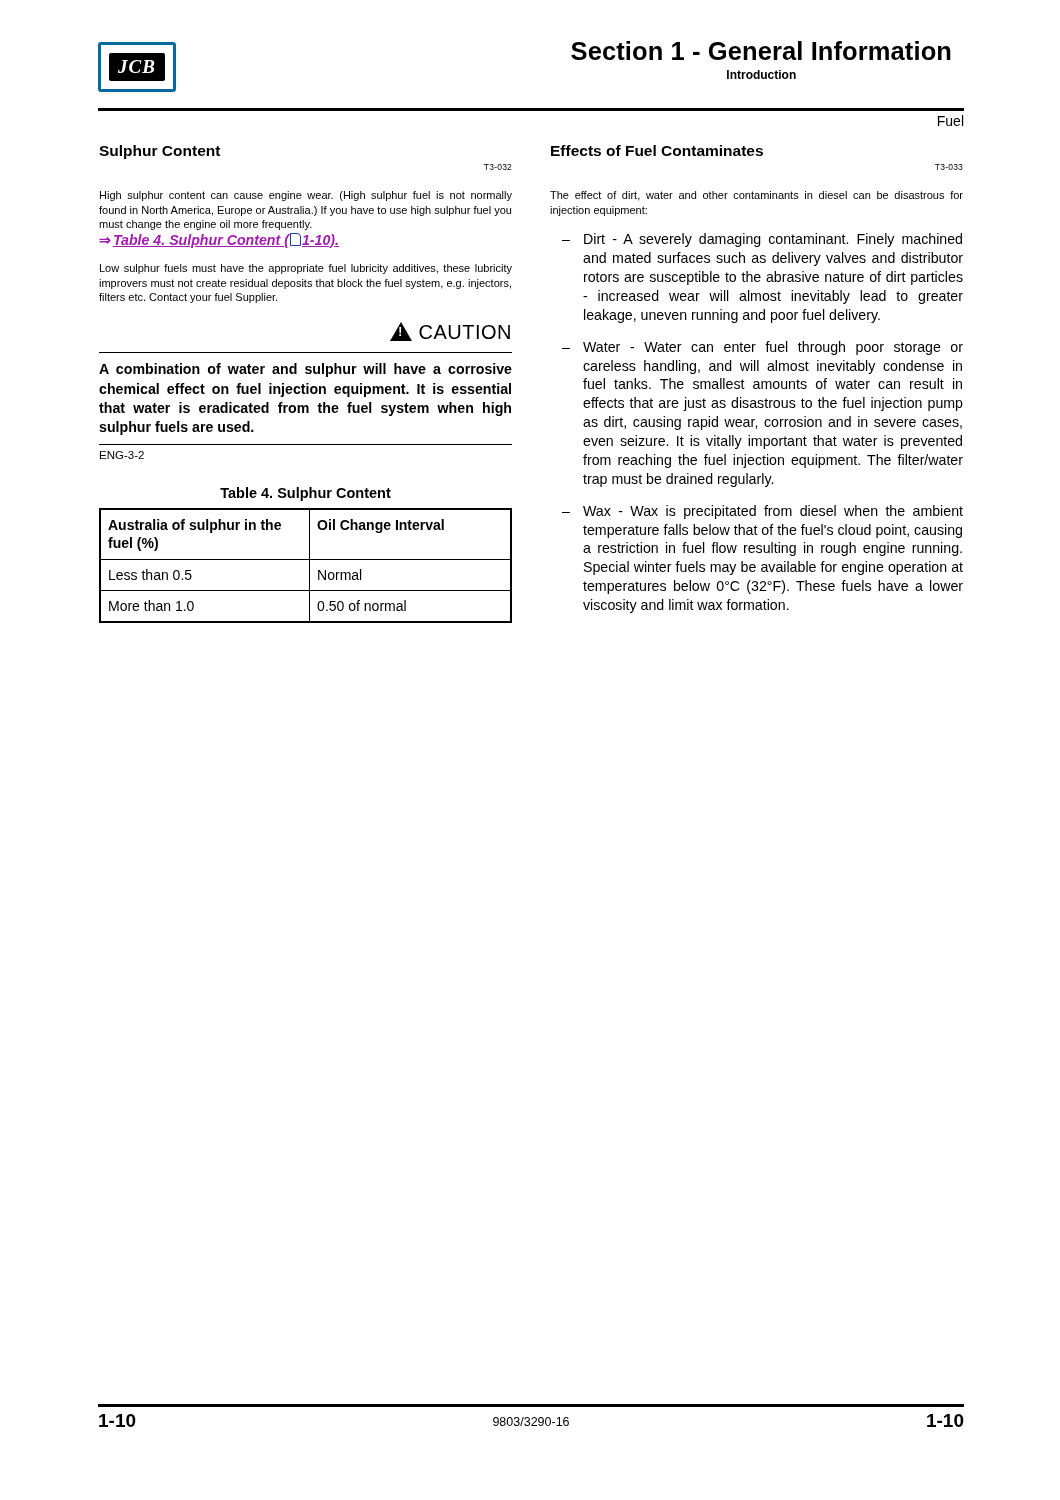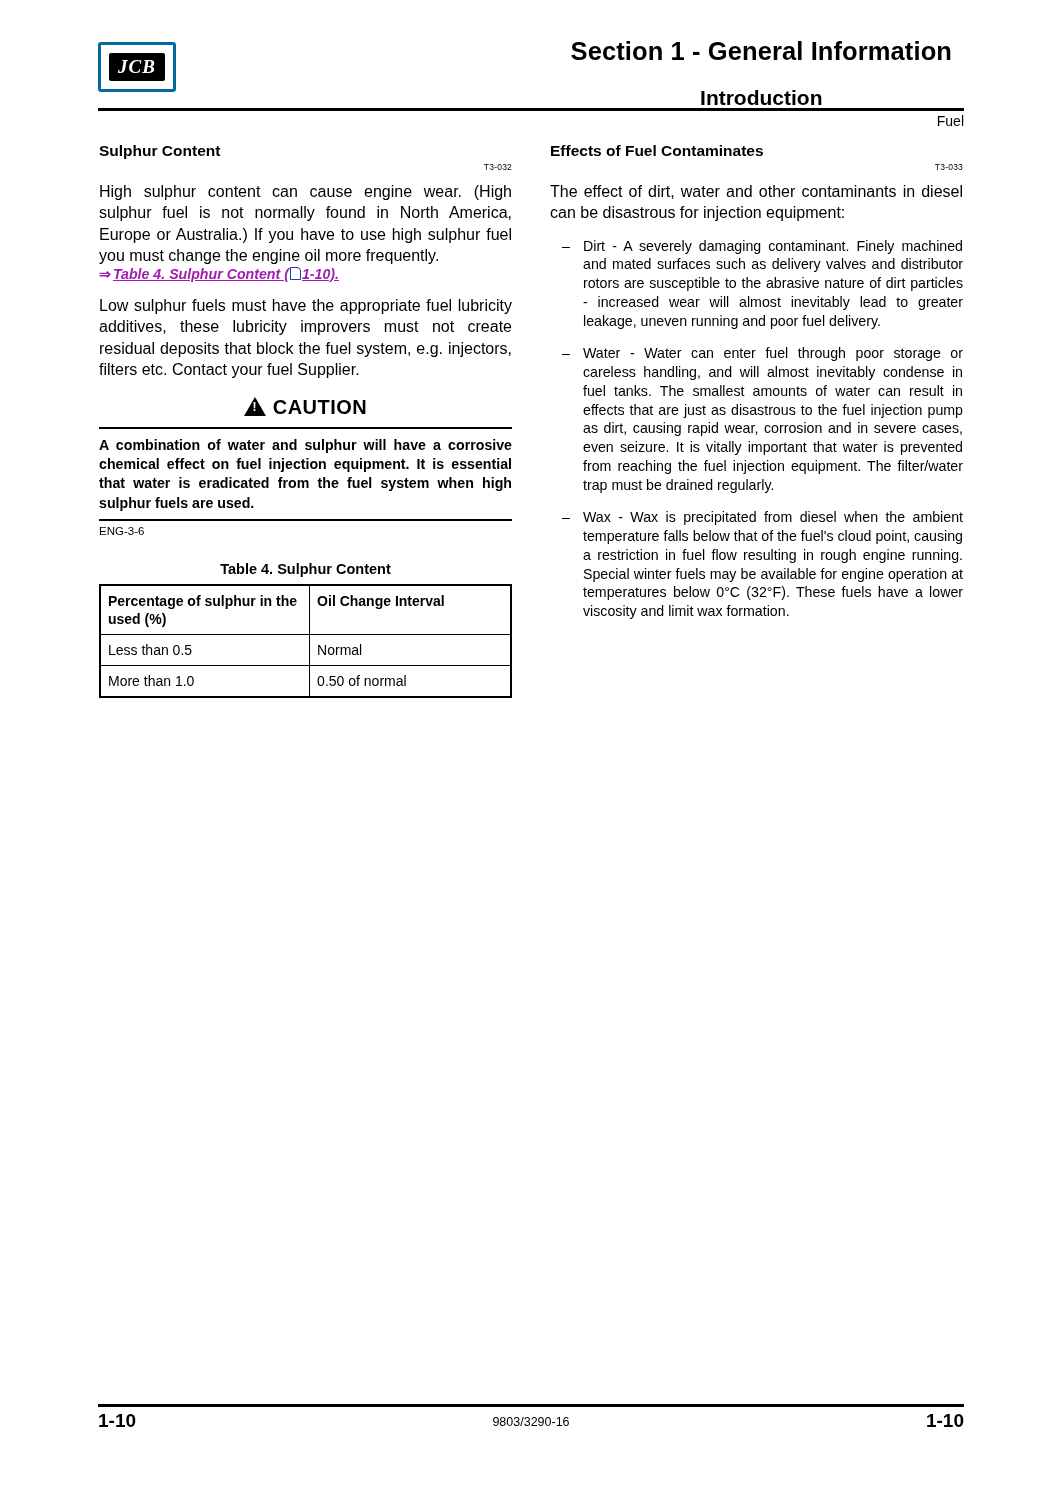--- a/index.html
+++ b/index.html
@@ -63,23 +63,23 @@
     top: 0;
     text-align: center;
   }
   .section-title {
     font-size: 25.5px;
     font-weight: bold;
     letter-spacing: 0.1px;
     line-height: 1.2;
   }
   .section-sub {
-    font-size: 21px;
-    font-weight: bold;
-    margin-top: 18px;
+    font-size: 12px;
+    font-weight: bold;
+    margin-top: 1px;
     line-height: 1.2;
   }
   .header-rule {
     position: absolute;
     left: 98px;
     top: 108px;
     width: 866px;
     height: 2.5px;
     background: #000;
   }
@@ -104,24 +104,24 @@
     font-weight: bold;
     margin: 0 0 2px 0;
   }
   .refcode {
     font-size: 8.5px;
     text-align: right;
     letter-spacing: 0.2px;
     margin: 2px 0 6px 0;
   }
   p.body {
-    font-size: 16px;
+    font-size: 11px;
     line-height: 1.33;
     text-align: justify;
-    margin: 9px 0 13px 0;
+    margin: 16px 0 13px 0;
   }
   p.body.tight { margin-bottom: 0; }
 
   .xref {
     display: block;
     font-size: 14.2px;
     font-weight: bold;
     font-style: italic;
     color: #a21caf;
     text-decoration: underline;
@@ -139,23 +139,23 @@
     height: 11px;
     border: 1.4px solid #1a3faa;
     border-top-right-radius: 4px;
     vertical-align: -1px;
     margin: 0 1px;
   }
 
   
   .caution-wrap { margin-top: 16px; }
   .caution-head {
-    text-align: center;
+    text-align: right;
     font-size: 20px;
-    font-weight: bold;
+    font-weight: normal;
     letter-spacing: 0.5px;
     margin-bottom: 8px;
   }
   .tri {
     display: inline-block;
     width: 0; height: 0;
     border-left: 11px solid transparent;
     border-right: 11px solid transparent;
     border-bottom: 19px solid #000;
     position: relative;
@@ -298,28 +298,28 @@
 
     <p class="body" style="margin-top:13px;">Low sulphur fuels must have the appropriate fuel lubricity additives, these lubricity improvers must not create residual deposits that block the fuel system, e.g. injectors, filters etc. Contact your fuel Supplier.</p>
 
     <div class="caution-wrap">
       <div class="caution-head">
         <span class="tri"></span><span>CAUTION</span>
       </div>
       <div class="caution-rule"></div>
       <div class="caution-text">A combination of water and sulphur will have a corrosive chemical effect on fuel injection equipment. It is essential that water is eradicated from the fuel system when high sulphur fuels are used.</div>
       <div class="caution-rule"></div>
-      <div class="caution-code">ENG-3-6</div>
+      <div class="caution-code">ENG-3-2</div>
     </div>
 
     <div class="table-caption">Table 4. Sulphur Content</div>
     <table class="data">
       <thead>
         <tr>
-          <th>Percentage of sulphur in the used (%)</th>
+          <th>Australia of sulphur in the fuel (%)</th>
           <th>Oil Change Interval</th>
         </tr>
       </thead>
       <tbody>
         <tr>
           <td>Less than 0.5</td>
           <td>Normal</td>
         </tr>
         <tr>
           <td>More than 1.0</td>

